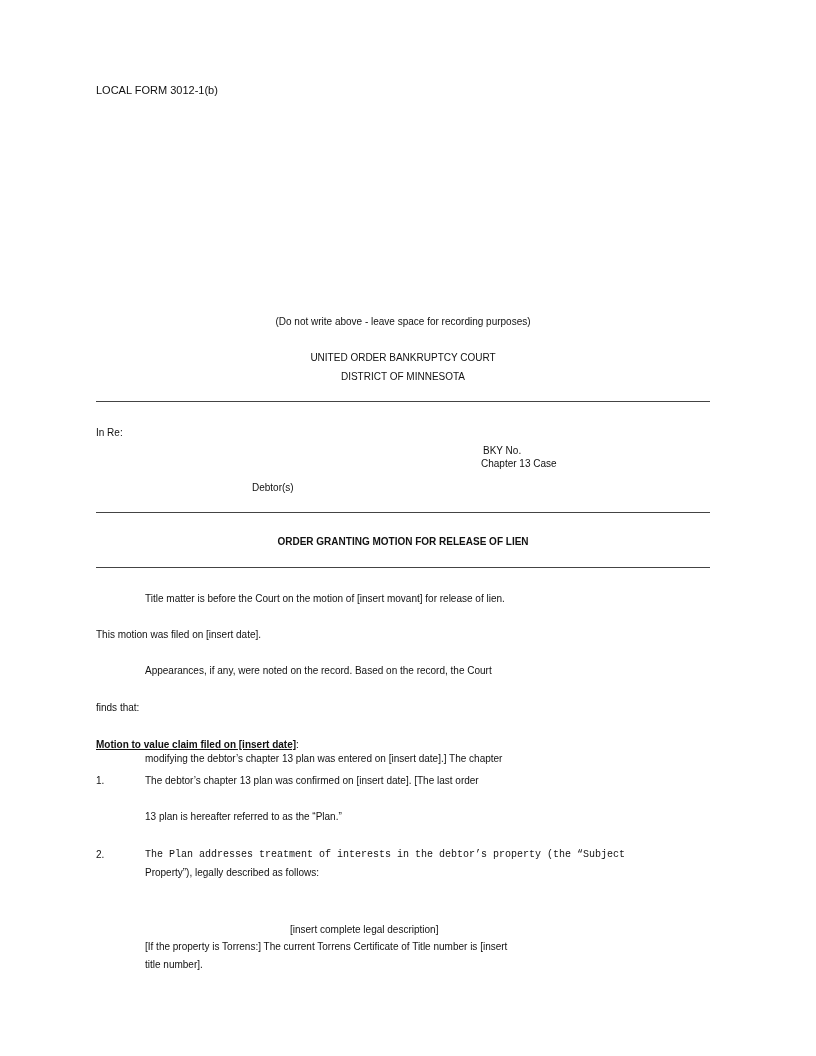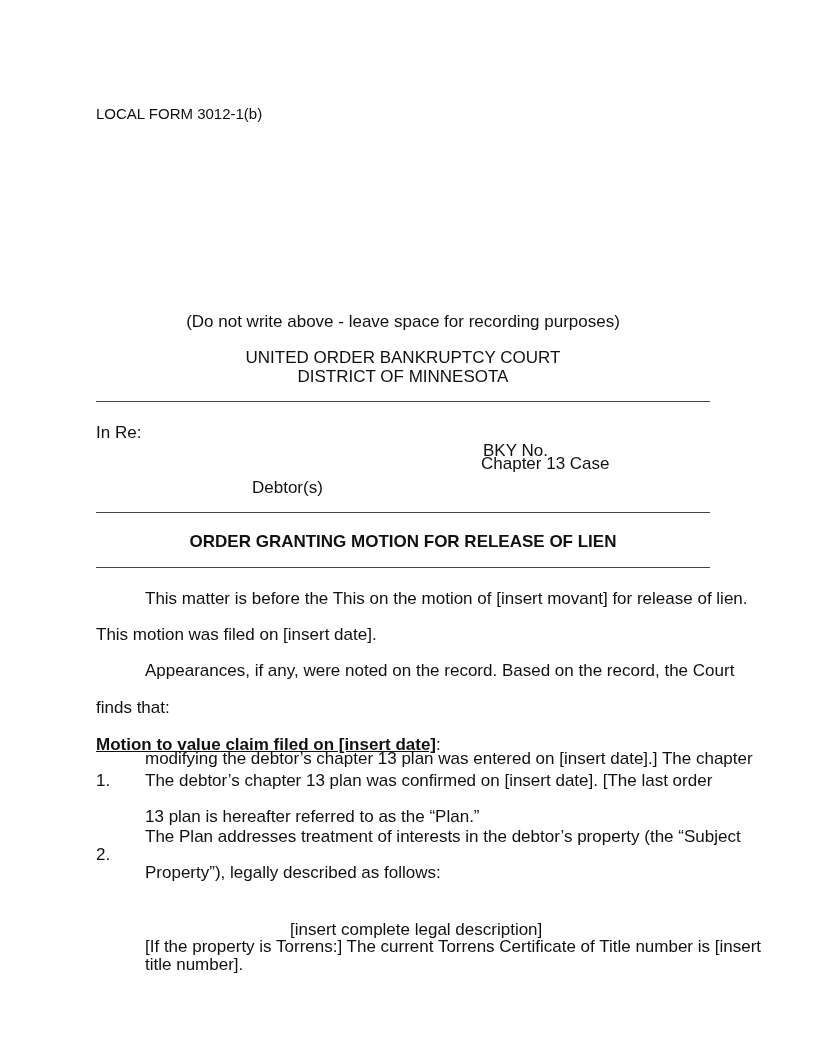--- a/index.html
+++ b/index.html
@@ -1,66 +1,66 @@
 <!DOCTYPE html>
 <html><head>
 <meta charset="utf-8">
 <style>
   html, body { margin:0; padding:0; background:#ffffff; }
   body { width:816px; height:1056px; position:relative; overflow:hidden;
          font-family:"Liberation Sans", sans-serif; color:#111; }
   .abs { position:absolute; white-space:nowrap; }
-  .f16 { font-size:17px; line-height:18px; }
+  .f16 { font-size:10px; line-height:18px; }
   .center { left:96px; width:614px; text-align:center; }
   .rule { position:absolute; left:96px; width:614px; height:0; border-top:1.3px solid #444; }
   .bold { font-weight:bold; }
   .ul { text-decoration:underline; }
 </style>
 </head>
 <body>
 
 <div>
 
-  <div class="abs" style="left:96px; top:108px; font-size:15px; line-height:12px;">LOCAL FORM 3012-1(b)</div>
+  <div class="abs" style="left:96px; top:84px; font-size:11px; line-height:12px;">LOCAL FORM 3012-1(b)</div>
 
   <div class="abs f16 center" style="top:313px;">(Do not write above - leave space for recording purposes)</div>
 
   <div class="abs f16 center" style="top:349px;">UNITED ORDER BANKRUPTCY COURT</div>
   <div class="abs f16 center" style="top:368px;">DISTRICT OF MINNESOTA</div>
 
   <div class="rule" style="top:401px;"></div>
 
   <div class="abs f16" style="left:96px; top:424px;">In Re:</div>
   <div class="abs f16" style="left:483px; top:442px;">BKY No.</div>
   <div class="abs f16" style="left:481px; top:455px;">Chapter 13 Case</div>
   <div class="abs f16" style="left:252px; top:479px;">Debtor(s)</div>
 
   <div class="rule" style="top:512px;"></div>
 
   <div class="abs f16 center bold" style="top:533px;">ORDER GRANTING MOTION FOR RELEASE OF LIEN</div>
 
   <div class="rule" style="top:567px;"></div>
 
-  <div class="abs f16" style="left:145px; top:590px;">This matter is before the This on the motion of [insert movant] for release of lien.</div>
+  <div class="abs f16" style="left:145px; top:590px;">Title matter is before the Court on the motion of [insert movant] for release of lien.</div>
   <div class="abs f16" style="left:96px; top:626px;">This motion was filed on [insert date].</div>
 
   <div class="abs f16" style="left:145px; top:662px;">Appearances, if any, were noted on the record. Based on the record, the Court</div>
   <div class="abs f16" style="left:96px; top:699px;">finds that:</div>
 
   <div class="abs f16" style="left:96px; top:736px;">
     <span class="bold ul">Motion to value claim filed on [insert date]</span><span>:</span>
   </div>
 
   <div class="abs f16" style="left:96px; top:772px;">1.</div>
   <div class="abs f16" style="left:145px; top:772px;">The debtor’s chapter 13 plan was confirmed on [insert date]. [The last order</div>
   <div class="abs f16" style="left:145px; top:750px;">modifying the debtor’s chapter 13 plan was entered on [insert date].] The chapter</div>
   <div class="abs f16" style="left:145px; top:808px;">13 plan is hereafter referred to as the “Plan.”</div>
 
   <div class="abs f16" style="left:96px; top:846px;">2.</div>
-  <div class="abs f16" style="left:145px; top:828px;">The Plan addresses treatment of interests in the debtor’s property (the “Subject</div>
+  <div class="abs f16" style="left:145px; top:846px;font-family:Liberation Mono, monospace;">The Plan addresses treatment of interests in the debtor’s property (the “Subject</div>
   <div class="abs f16" style="left:145px; top:864px;">Property”), legally described as follows:</div>
 
   <div class="abs f16" style="left:290px; top:901px;margin-top:20px;">[insert complete legal description]</div>
 
   <div class="abs f16" style="left:145px; top:938px;">[If the property is Torrens:] The current Torrens Certificate of Title number is [insert</div>
   <div class="abs f16" style="left:145px; top:956px;">title number].</div>
 
 </div>
 
 </body></html>

